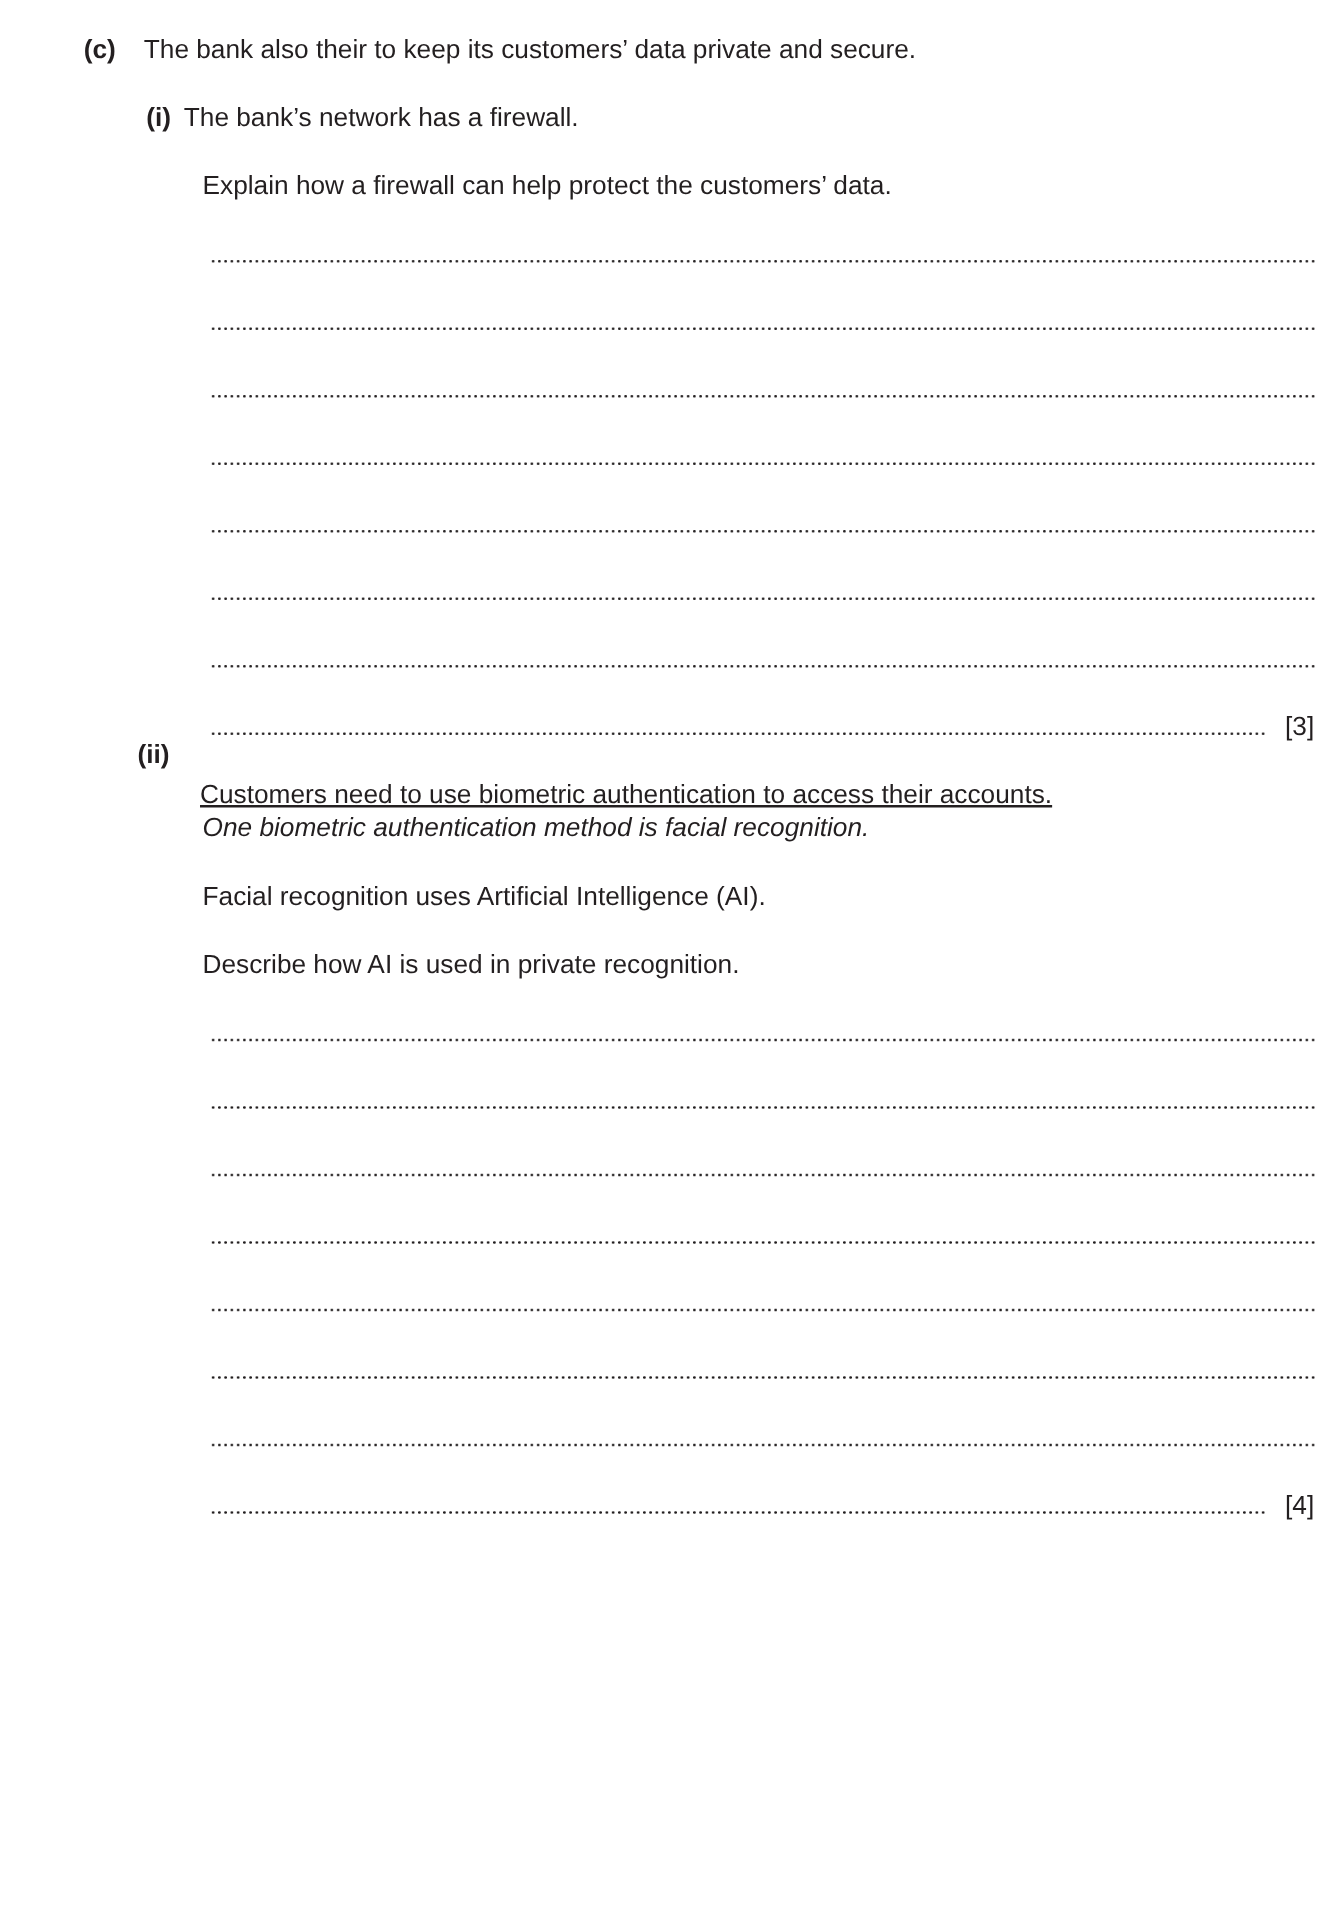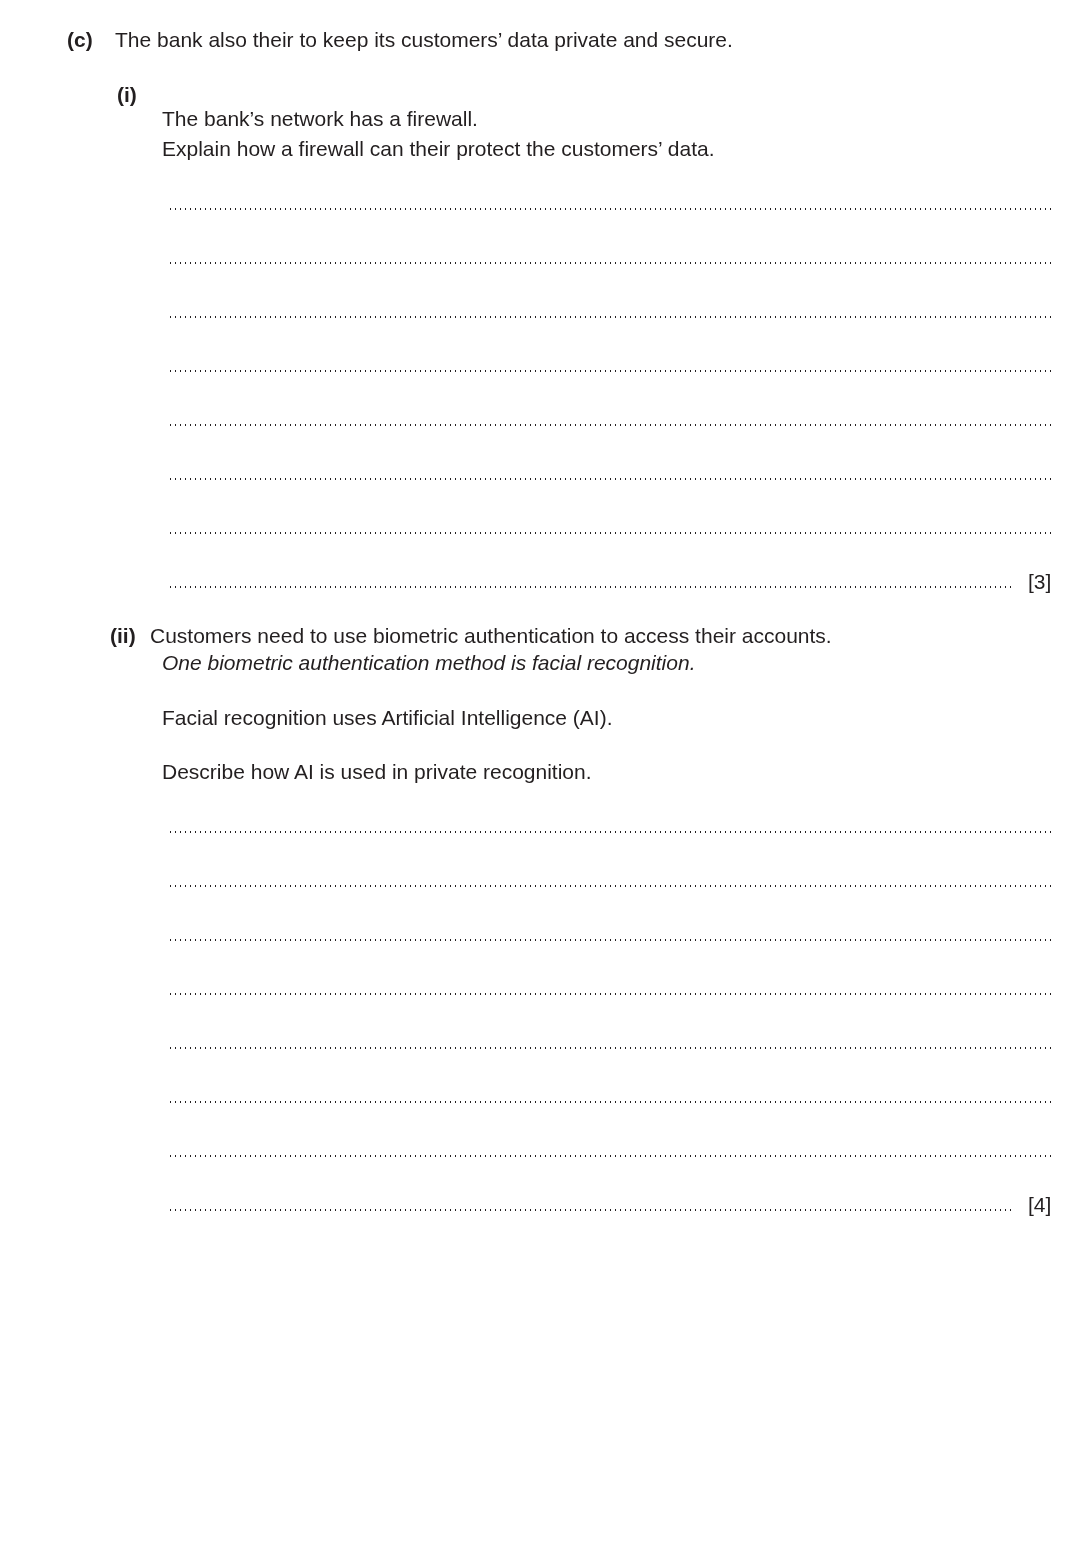--- a/index.html
+++ b/index.html
@@ -17,37 +17,37 @@
   }
   .mark { position: absolute; line-height: 24px; font-size: 21px; }
 </style>
 </head>
 <body>
 
 <span class="t label" style="left:67px; top:28px;">(c)</span>
 <span class="t" style="left:115px; top:28px;">The bank also their to keep its customers’ data private and secure.</span>
 
 <span class="t label" style="left:117px; top:83px;">(i)</span>
-<span class="t" style="left:162px; top:83px;margin-top:24px;">The bank’s network has a firewall.</span>
-<span class="t" style="left:162px; top:137px;">Explain how a firewall can their protect the customers’ data.</span>
+<span class="t" style="left:147px; top:83px;">The bank’s network has a firewall.</span>
+<span class="t" style="left:162px; top:137px;">Explain how a firewall can help protect the customers’ data.</span>
 
 <div>
   <div class="dots" style="left:168px; top:208px; width:884px;"></div>
   <div class="dots" style="left:168px; top:262px; width:884px;"></div>
   <div class="dots" style="left:168px; top:316px; width:884px;"></div>
   <div class="dots" style="left:168px; top:370px; width:884px;"></div>
   <div class="dots" style="left:168px; top:424px; width:884px;"></div>
   <div class="dots" style="left:168px; top:478px; width:884px;"></div>
   <div class="dots" style="left:168px; top:532px; width:884px;"></div>
   <div class="dots" style="left:168px; top:586px; width:844px;"></div>
 </div>
 <span class="mark" style="left:1028px; top:570px;">[3]</span>
 
-<span class="t label" style="left:110px; top:624px;">(ii)</span>
-<span class="t" style="left:150px; top:624px;">Customers need to use biometric authentication to access their accounts.</span>
+<span class="t label" style="left:110px; top:592px;">(ii)</span>
+<span class="t" style="left:160px; top:624px;text-decoration:underline;">Customers need to use biometric authentication to access their accounts.</span>
 <span class="t" style="left:162px; top:651px;font-style:italic;">One biometric authentication method is facial recognition.</span>
 <span class="t" style="left:162px; top:706px;text-align:right;">Facial recognition uses Artificial Intelligence (AI).</span>
 <span class="t" style="left:162px; top:760px;">Describe how AI is used in private recognition.</span>
 
 <div>
   <div class="dots" style="left:168px; top:831px; width:884px;"></div>
   <div class="dots" style="left:168px; top:885px; width:884px;"></div>
   <div class="dots" style="left:168px; top:939px; width:884px;"></div>
   <div class="dots" style="left:168px; top:993px; width:884px;"></div>
   <div class="dots" style="left:168px; top:1047px; width:884px;"></div>

